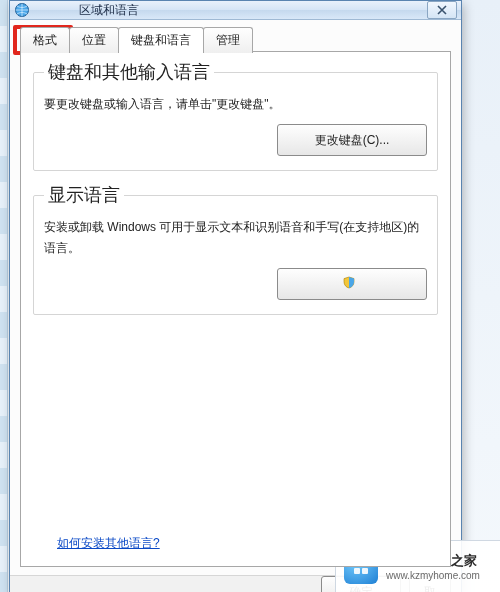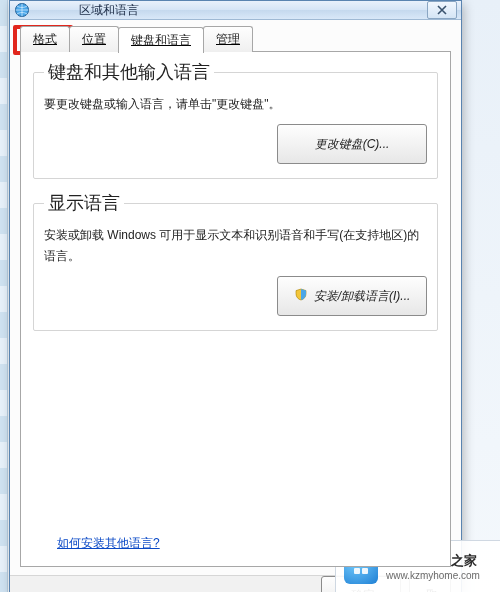--- a/index.html
+++ b/index.html
@@ -46,21 +46,21 @@
     font-size: 11px; color: #2f4660;
   }
 
   .client {
     flex: 1; background: #fcfcfc; position: relative;
     padding: 7px 10px 8px 10px;
   }
 
   
   .tabstrip {
-    display: flex; align-items: center; height: 24px; position: relative; z-index: 2; text-decoration: underline;
+    display: flex; align-items: flex-start; height: 24px; position: relative; z-index: 2;
   }
   .tab {
     padding: 4px 12px 4px 12px;
     border: 1px solid #a7a7a7;
     border-bottom: none;
     background: linear-gradient(#fefefe, #efefef);
     border-top-left-radius: 3px; border-top-right-radius: 3px;
     margin-right: -1px;
     color: #222;
     cursor: default;
@@ -89,27 +89,26 @@
   }
   fieldset.group legend {
     padding: 0 4px;
     font-size: 18px; color: #222;
     background: #ffffff;
   }
   .desc { color: #222; font-size: 12px; line-height: 1.7; margin-bottom: 10px; }
 
   .btn {
     display: inline-flex; align-items: center; justify-content: center;
-    min-width: 150px; height: 40px;
+    min-width: 150px; height: 32px;
     padding: 0 14px;
     border: 1px solid #8b8b8b; border-radius: 3px;
     background: linear-gradient(#fefefe, #e7e7e7);
     font-size: 12px; color: #222;
     cursor: default;
-    font-style: italic;
   }
   .btn .icon { margin-right: 6px; }
 
   .row-right { display: flex; justify-content: flex-end; }
 
   a.hyperlink { color: #0a49c6; text-decoration: underline; cursor: pointer; display: inline-block; }
   .link-row { margin-top: 10px; }
   .bottom-link {
     position: absolute; left: 28px; bottom: 14px; margin-left: 8px;
   }
@@ -199,21 +198,20 @@
         <legend>显示语言</legend>
         <div class="desc">安装或卸载 Windows 可用于显示文本和识别语音和手写(在支持地区)的语言。</div>
         <div class="row-right">
           <button class="btn">
             <span class="icon">
               <svg width="14" height="14" viewBox="0 0 14 14">
                   <path d="M7 1l5 1.6v3.1c0 3.2-2.2 5.7-5 6.3-2.8-.6-5-3.1-5-6.3V2.6L7 1z" fill="#f3c63a" stroke="#a97f00" stroke-width=".6"></path>
                   <path d="M7 1l5 1.6v3.1c0 3.2-2.2 5.7-5 6.3V1z" fill="#4aa6e8"></path>
                 </svg>
             </span>
-            <span>安装/卸载语言(I)...</span>
           </button>
         </div>
       </fieldset>
 
       <a class="hyperlink bottom-link">如何安装其他语言?</a>
 
     </div>
 
   </div>
 

